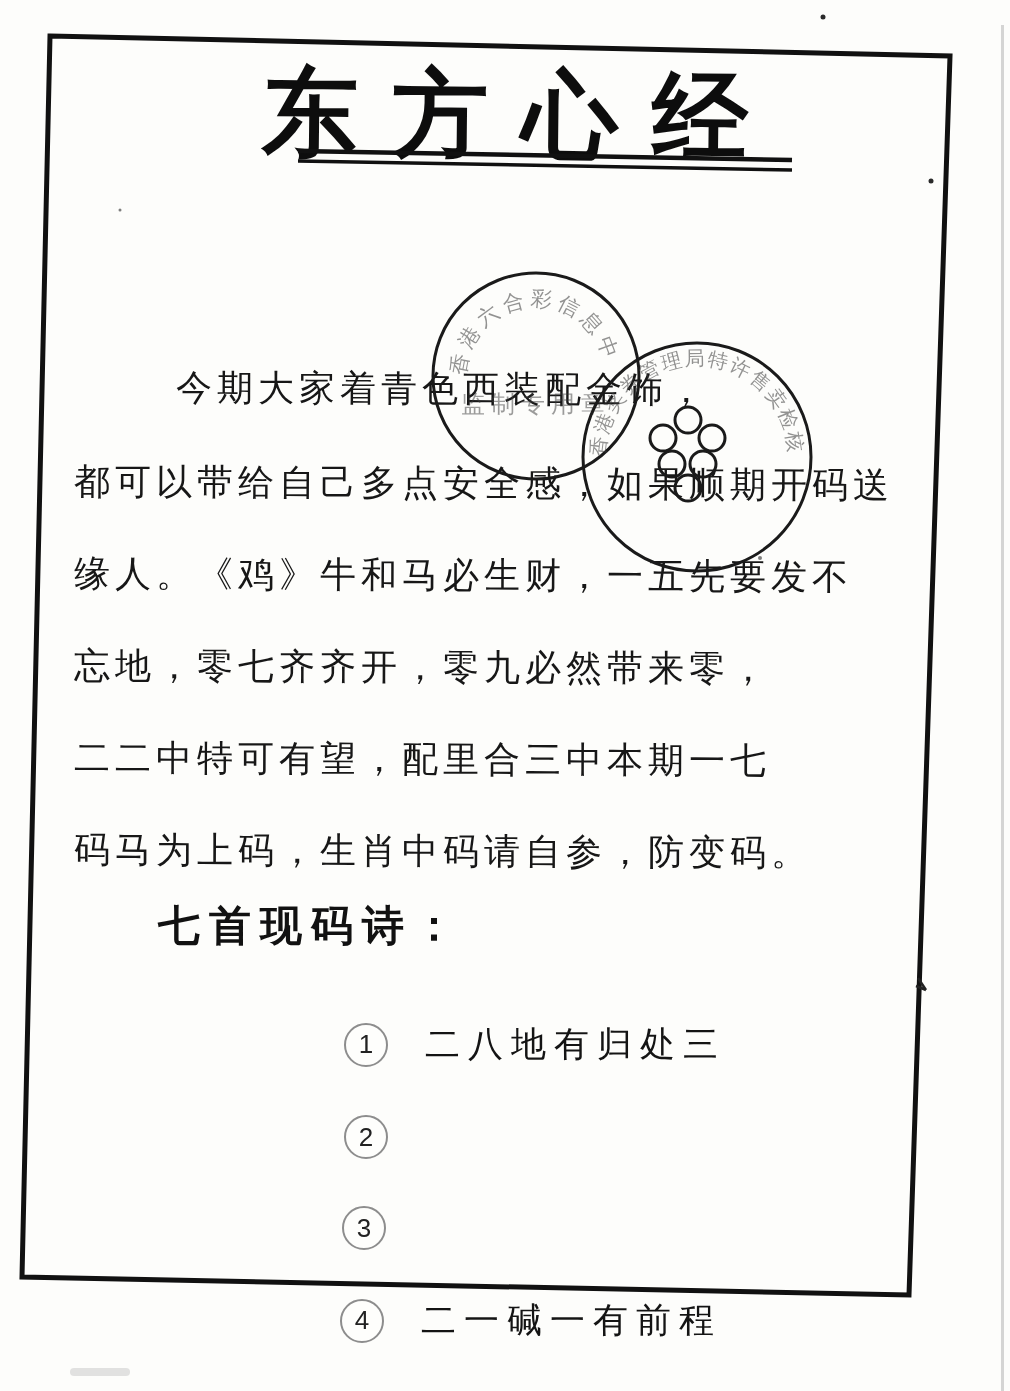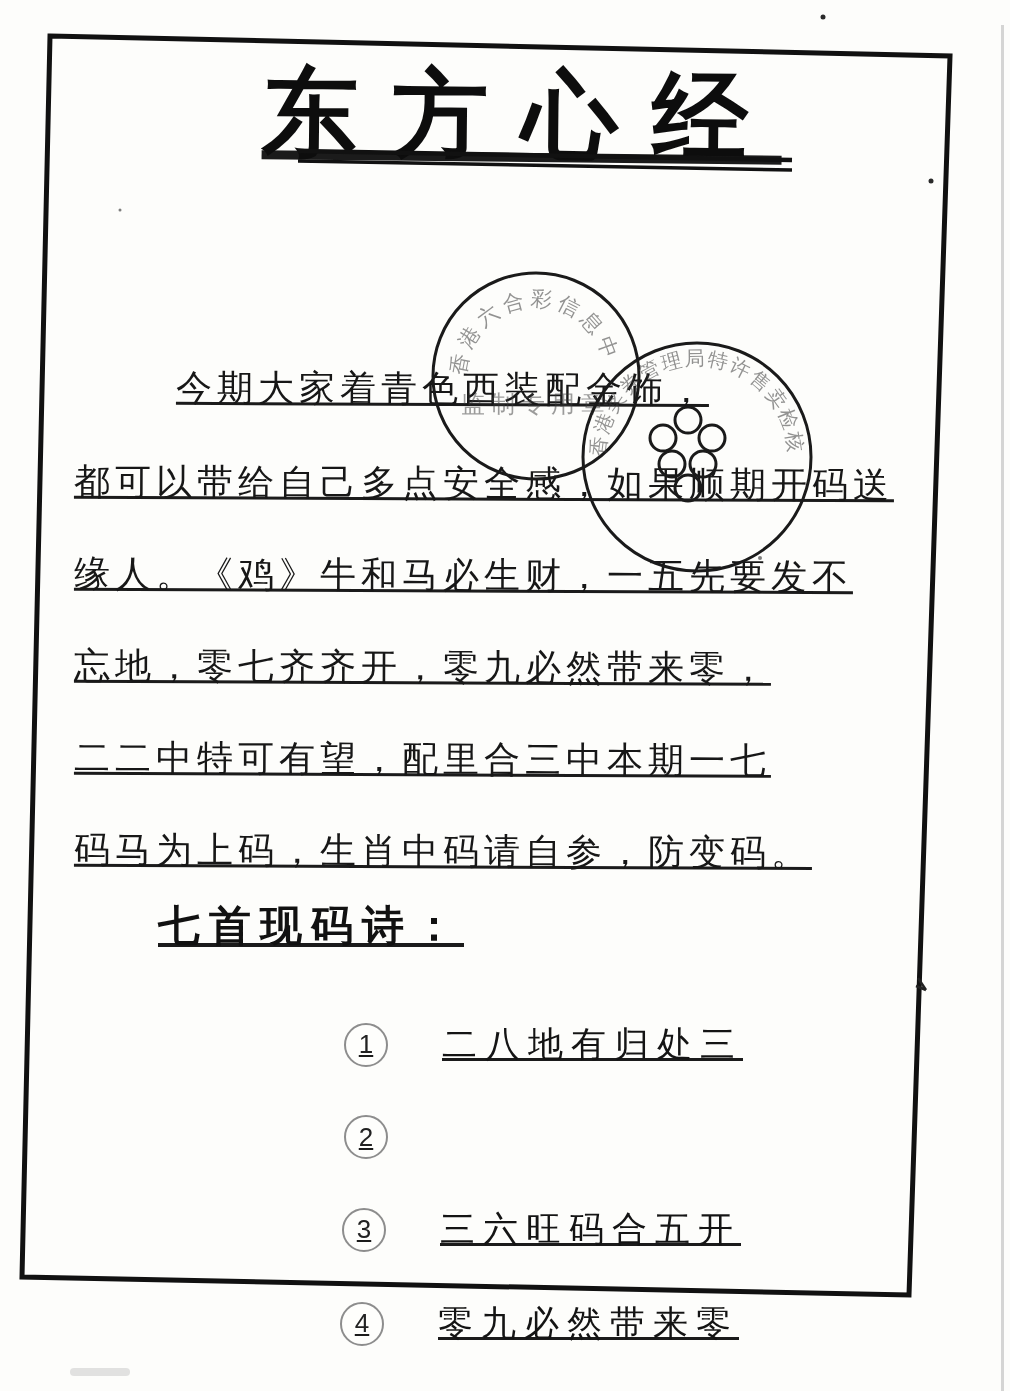--- a/index.html
+++ b/index.html
@@ -1,40 +1,40 @@
 <!DOCTYPE html>
 <html><head>
 <meta charset="utf-8">
 <style>
   html,body{margin:0;padding:0;background:#ffffff;}
   .page{
     position:relative;width:1010px;height:1391px;
     background:#fdfdfb;overflow:hidden;
-    font-family:"DejaVu Sans",sans-serif;color:#1b1b1b;text-decoration:underline;
+    font-family:"DejaVu Sans",sans-serif;color:#1b1b1b;
   }
   .abs{position:absolute;white-space:nowrap;}
   
   .title{
     left:262px;top:52px;width:534px;
     font-family:"DejaVu Serif","Liberation Serif",serif;
     font-size:96px;font-weight:800;letter-spacing:34px;
     transform:rotate(0.6deg);color:#0d0d0d;
   }
   
   .intro-line{font-size:36px;letter-spacing:5px;color:#171717;transform:rotate(0.25deg);}
   
   .poem-heading{left:158px;top:474px;font-size:42px;font-weight:700;letter-spacing:9px;color:#111;}
   .poem-row{display:flex;align-items:center;}
   .poem-badge{
     width:40px;height:40px;border:2px solid #8d8d8d;border-radius:50%;
     display:flex;align-items:center;justify-content:center;
     font-family:"Liberation Sans",sans-serif;font-size:26px;color:#222;flex:0 0 auto;
     background:rgba(255,255,255,.4);
   }
-  .poem-text{margin-left:54px;font-size:35px;letter-spacing:8px;color:#141414;text-align:right;}
+  .poem-text{margin-left:37px;font-size:35px;letter-spacing:8px;color:#141414;text-align:right;}
   
   .edge-shadow{left:1001px;top:25px;width:3px;height:1366px;background:#c7c7c7;opacity:.75;}
   .smudge{left:70px;top:1368px;width:60px;height:8px;background:#cfcfcf;border-radius:4px;opacity:.6;}
   svg.overlay{position:absolute;left:0;top:0;z-index:6;pointer-events:none;}
   .txt{position:relative;z-index:2;}
 </style>
 </head>
 <body>
 
 <div class="page">
@@ -52,25 +52,24 @@
 
   <div class="abs poem-row txt" style="left:344px;top:541px;">
     <span class="poem-badge">1</span>
     <span class="poem-text">二八地有归处三</span>
   </div>
   <div class="abs poem-row txt" style="left:344px;top:588px;">
     <span class="poem-badge">2</span>
   </div>
   <div class="abs poem-row txt" style="left:342px;top:635px;">
     <span class="poem-badge">3</span>
-    <span class="poem-text">三六旺码合五开</span>
   </div>
   <div class="abs poem-row txt" style="left:340px;top:682px;">
     <span class="poem-badge">4</span>
-    <span class="poem-text">零九必然带来零</span>
+    <span class="poem-text">二一碱一有前程</span>
   </div>
 
   <div class="abs edge-shadow"></div>
   <div class="abs smudge"></div>
 
   <svg class="overlay" width="1010" height="1391" viewBox="0 0 1010 1391">
     <defs>
       <path id="arcL" d="M 466,376 A 70,70 0 1 1 606,376"></path>
       <path id="arcR" d="M 605,457 A 92,92 0 1 1 789,457"></path>
     </defs>

